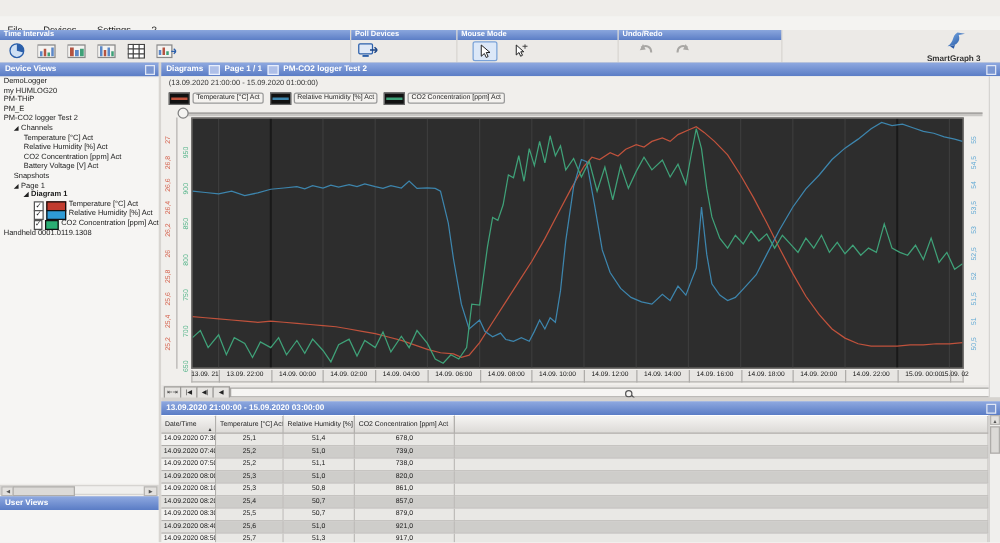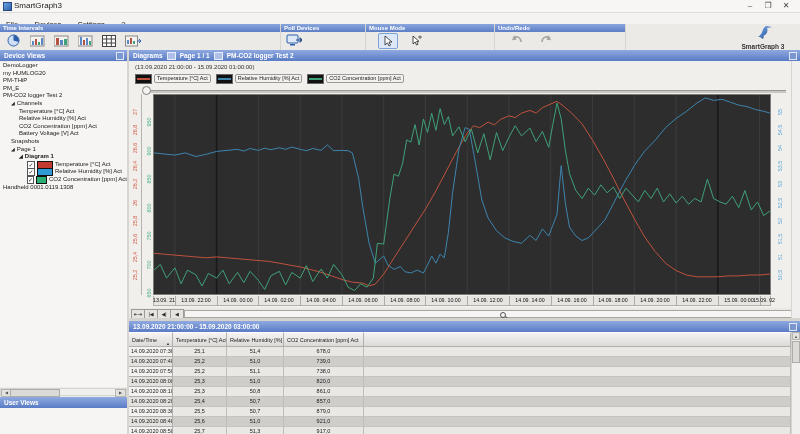--- a/index.html
+++ b/index.html
@@ -99,27 +99,20 @@
   #grid-vscroll{left:791px;top:332px;width:9px;height:102px;background:#f0efed;border-left:1px solid #d6d4d1;box-sizing:border-box;}
   .vscr-btn{position:absolute;left:0;width:8px;height:8px;background:#e3e1de;border:1px solid #b7b5b2;font-size:4px;
             text-align:center;line-height:7px;color:#555;box-sizing:border-box;}
   #vthumb{position:absolute;left:0;top:9px;width:8px;height:22px;background:#dcdad7;border:1px solid #aeaca9;box-sizing:border-box;}
 </style>
 </head>
 <body>
 
 <div id="app">
 
-  <div class="abs" id="titlebar">
-    <div class="abs" id="title-icon"></div>
-    <div class="abs" id="title-text">SmartGraph3</div>
-    <div class="abs winbtn" id="btn-min">–</div>
-    <div class="abs winbtn" id="btn-max">❐</div>
-    <div class="abs winbtn" id="btn-close">✕</div>
-  </div>
 
   <div class="abs" id="menubar">
     <span class="menu-item">File</span>
     <span class="menu-item">Devices</span>
     <span class="menu-item">Settings</span>
     <span class="menu-item">?</span>
   </div>
 
   <div class="abs" id="toolbar">
     <div class="tb-group" style="left:0;width:280px;">

